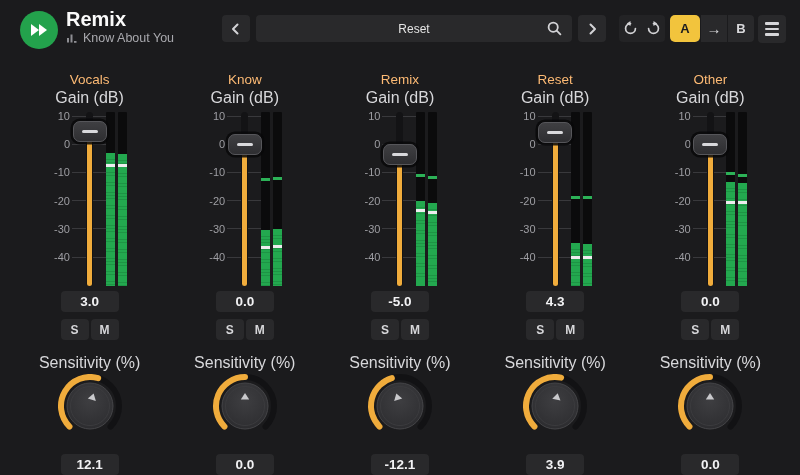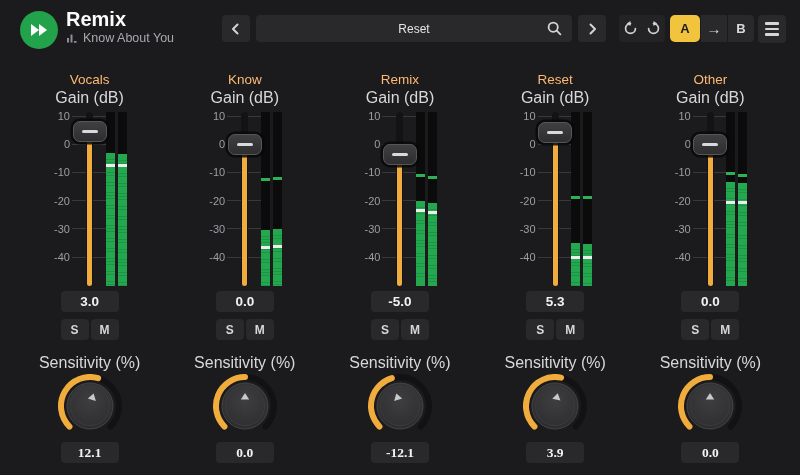--- a/index.html
+++ b/index.html
@@ -60,21 +60,21 @@
   .meter-mark{position:absolute;left:0;right:0;height:3px;background:#EDEDEF;}
   .meter-peak{position:absolute;left:0;right:0;height:3px;background:#2CB157;}
 
   .value-box{margin-top:5px;width:58px;height:21px;background:#29292B;border-radius:4px;
              display:flex;align-items:center;justify-content:center;
              font-size:13.5px;font-weight:700;color:#F2F2F4;}
   .sm-row{margin-top:7px;display:flex;gap:2px;}
   .sm-btn{width:28px;height:21px;background:#29292B;border-radius:4px;display:flex;align-items:center;
           justify-content:center;font-size:12px;font-weight:700;color:#D7D7DA;}
   .knob{margin-top:4px;}
-  .value-box.sens{margin-top:4px;font-family:Liberation Serif, serif;}
+  .value-box.sens{margin-top:16px;}
 </style>
 </head>
 <body>
 
 <div class="logo">
   <svg width="22" height="20" viewBox="0 0 22 20">
     <polygon points="3,4 11,10 3,16" fill="#FFFFFF"></polygon>
     <polygon points="11,4 19,10 11,16" fill="#FFFFFF"></polygon>
   </svg>
 </div>
@@ -335,21 +335,21 @@
       </div>
       <div class="meter-bar bar-r">
         <div class="meter-fill" style="top: 131.746px;"></div>
         <div class="meter-mark" style="top: 144.346px;"></div>
         <div class="meter-peak" style="top: 84.28px;"></div>
       </div>
       <div class="fader-handle" style="top: 12.574px;">
         <div class="handle-line"></div>
       </div>
     </div>
-    <div class="value-box">5.3</div>
+    <div class="value-box">4.3</div>
     <div class="sm-row">
       <div class="sm-btn">S</div>
       <div class="sm-btn">M</div>
     </div>
     <div class="strip-sub sens-label">Sensitivity (%)</div>
     <svg class="knob" width="70" height="64" viewBox="0 0 70 64">
     <defs>
           <radialGradient id="kg3" cx="50%" cy="38%" r="72%">
       <stop offset="0%" stop-color="#3E3E41"></stop>
             <stop offset="70%" stop-color="#313134"></stop>

